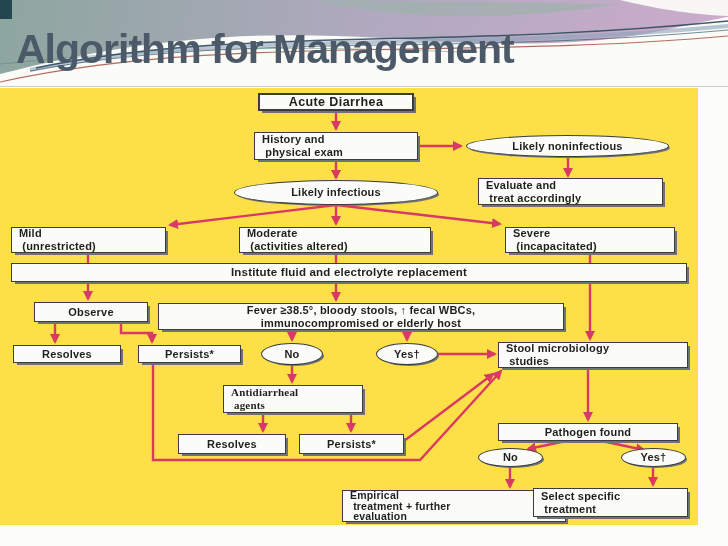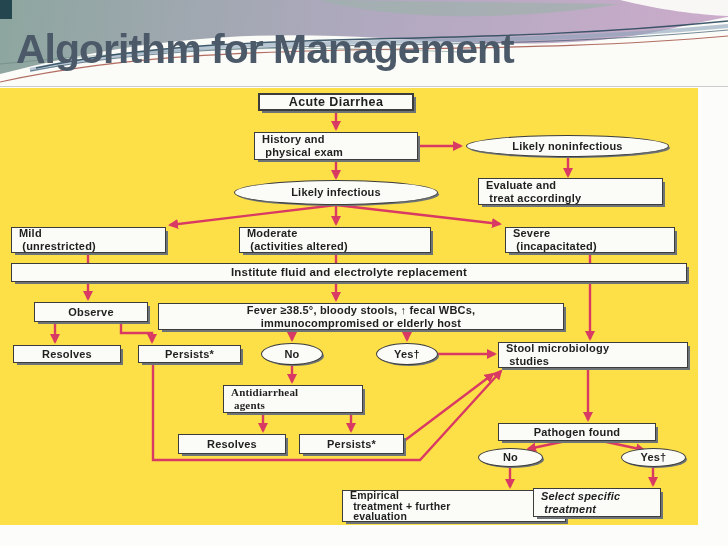--- a/index.html
+++ b/index.html
@@ -110,23 +110,23 @@
     <div class="node center" style="left:13px;top:257px;width:108px;height:18px;">Resolves</div>
     <div class="node center" style="left:138px;top:257px;width:103px;height:18px;">Persists*</div>
     <div class="node oval" style="left:261px;top:255px;width:62px;height:22px;">No</div>
     <div class="node oval" style="left:376px;top:255px;width:62px;height:22px;">Yes†</div>
     <div class="node left" style="left:498px;top:254px;width:190px;height:26px;">Stool microbiology
  studies</div>
     <div class="node left" style="left:223px;top:297px;width:140px;height:28px;font-family:Liberation Serif, serif;">Antidiarrheal
  agents</div>
     <div class="node center" style="left:178px;top:346px;width:108px;height:20px;">Resolves</div>
     <div class="node center" style="left:299px;top:346px;width:105px;height:20px;">Persists*</div>
-    <div class="node center" style="left:498px;top:335px;width:158px;height:18px;">Pathogen found</div>
+    <div class="node center" style="left:498px;top:335px;width:180px;height:18px;">Pathogen found</div>
     <div class="node oval" style="left:478px;top:360px;width:65px;height:19px;">No</div>
     <div class="node oval" style="left:621px;top:360px;width:65px;height:19px;">Yes†</div>
     <div class="node left small3" style="left:316px;top:402px;width:224px;height:32px;margin-left:26px;">Empirical
  treatment + further
  evaluation</div>
-    <div class="node left" style="left:533px;top:400px;width:128px;height:29px;font-style:italic;">Select specific
+    <div class="node left" style="left:533px;top:400px;width:155px;height:29px;">Select specific
  treatment</div>
   </div>
 
 </div>
 
 </body></html>

